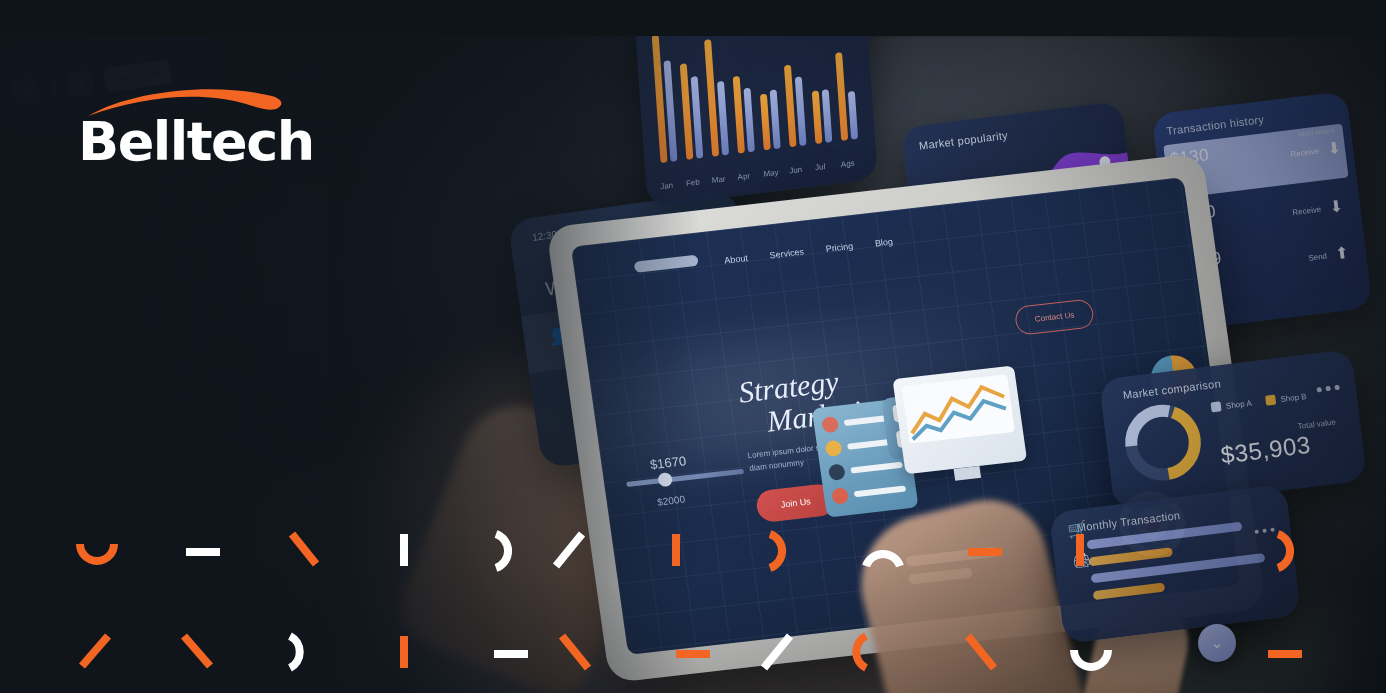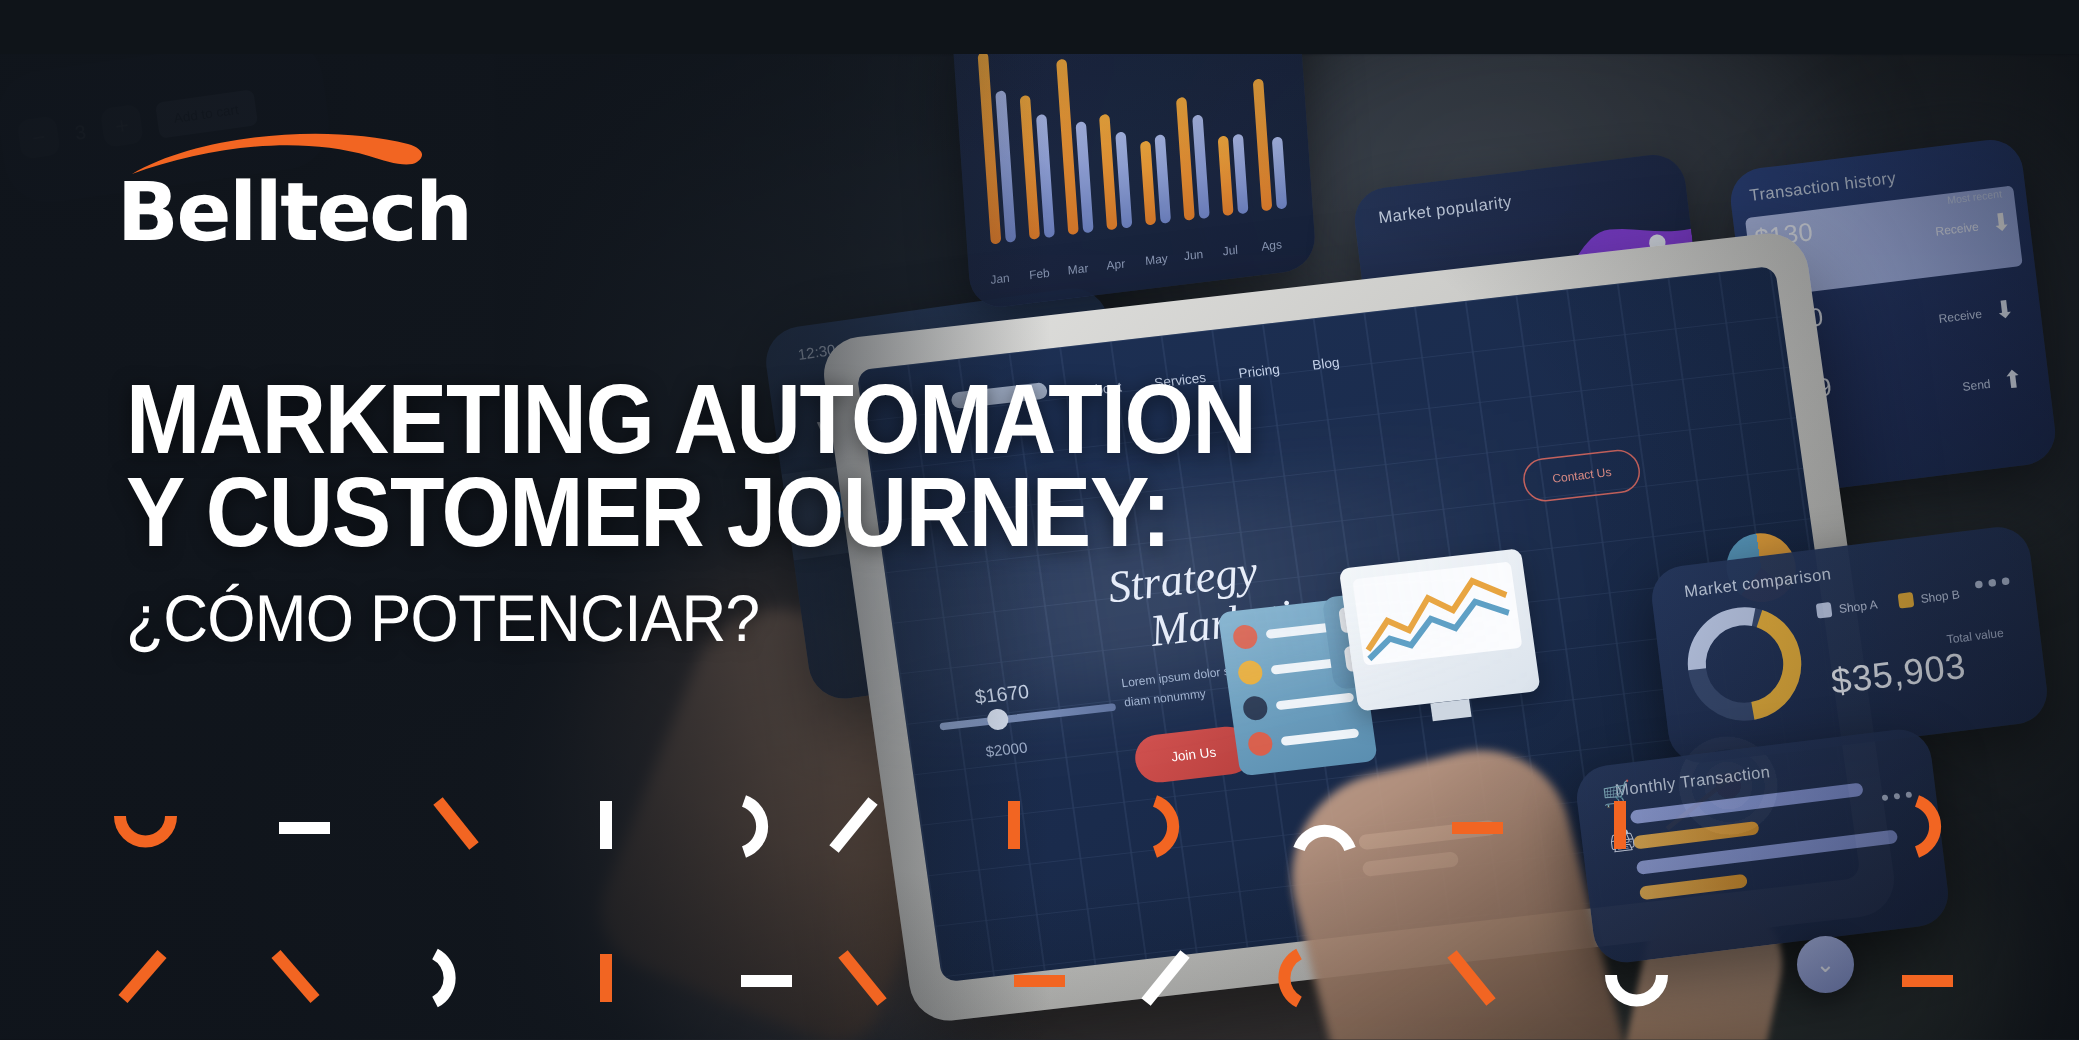--- a/index.html
+++ b/index.html
@@ -543,25 +543,20 @@
   <div class="vignette"></div>
   <div class="text-scrim"></div>
 
   <div id="logo">
     <svg class="swoosh" viewBox="0 0 200 34">
       <path d="M2,32 C46,6 130,-2 186,12 C196,15 198,20 192,24 C186,28 172,24 160,20 C112,6 52,14 2,32 Z" fill="#F26522"></path>
     </svg>
     <div class="wordmark">Belltech</div>
   </div>
 
-  <div id="headline">
-    <div class="h-line">MARKETING AUTOMATION</div>
-    <div class="h-line">Y CUSTOMER JOURNEY:</div>
-    <div class="sub-line">¿CÓMO POTENCIAR?</div>
-  </div>
 
   <div id="marks">
     <svg viewBox="0 0 1386 190" style="width:100%;height:100%">
       <g fill="none" stroke-width="8" stroke-linecap="butt">
 
         <path d="M80,28 a17,17 0 0 0 34,0" stroke="#F26522"></path>
         <path d="M186,36 h34" stroke="#ffffff"></path>
         <path d="M292,18 l24,30" stroke="#F26522"></path>
         <path d="M404,18 v32" stroke="#ffffff"></path>
         <path d="M496,18 a18,18 0 0 1 0,34" stroke="#ffffff"></path>

